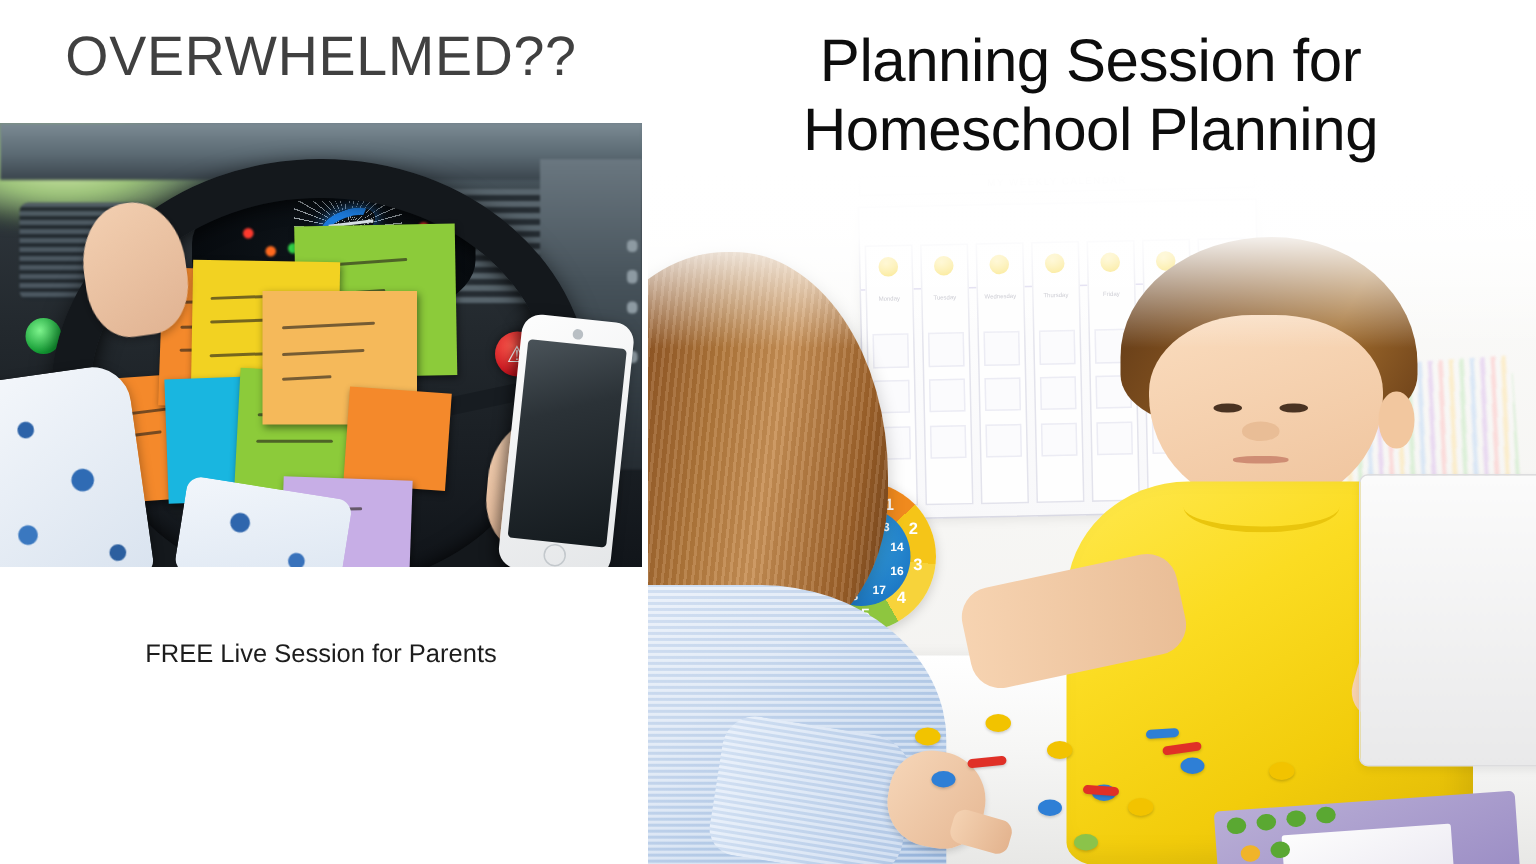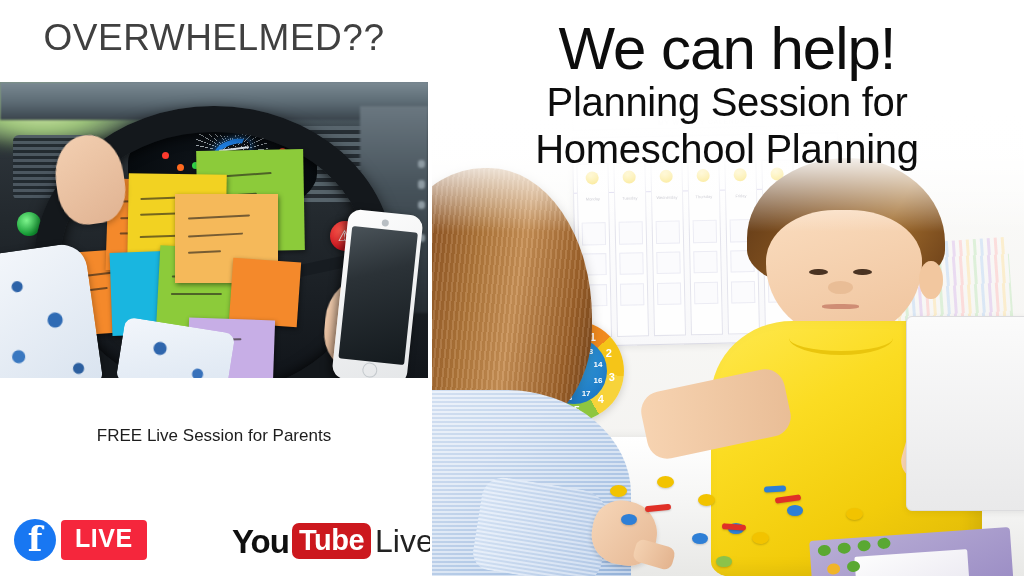--- a/index.html
+++ b/index.html
@@ -467,31 +467,20 @@
         <div class="phone-cam"></div>
         <div class="phone-screen"></div>
         <div class="phone-home"></div>
       </div>
       <div class="sleeve"></div>
       <div class="sleeve2"></div>
     </div>
 
     <div class="sub-line">FREE Live Session for Parents</div>
 
-    <div class="badge-row">
-      <div class="fb-live">
-        <div class="fb-circle"></div>
-        <div class="live-box">LIVE</div>
-      </div>
-      <div class="yt-live">
-        <span class="yt-you">You</span>
-        <span class="yt-tube">Tube</span>
-        <span class="yt-word">Live</span>
-      </div>
-    </div>
   </div>
 
   <div class="right-panel">
 
     <div class="photo-room">
       <div class="wall"></div>
 
       <div class="pencils-wall"></div>
 
       <div class="calendar">
@@ -632,19 +621,18 @@
         <div class="mat-chip" style="left:24%; top:5%;  background:#5aa832;"></div>
         <div class="mat-chip" style="left:34%; top:4%;  background:#5aa832;"></div>
         <div class="mat-chip" style="left:8%;  top:40%; background:#f0b429;"></div>
         <div class="mat-chip" style="left:18%; top:38%; background:#5aa832;"></div>
       </div>
 
       <div class="room-fade"></div>
     </div>
 
     <div class="headline-right">
-      <div class="hr-1">We can help!</div>
       <div class="hr-2">Planning Session for</div>
       <div class="hr-3">Homeschool Planning</div>
     </div>
 
   </div>
 </div>
 
 </body></html>

